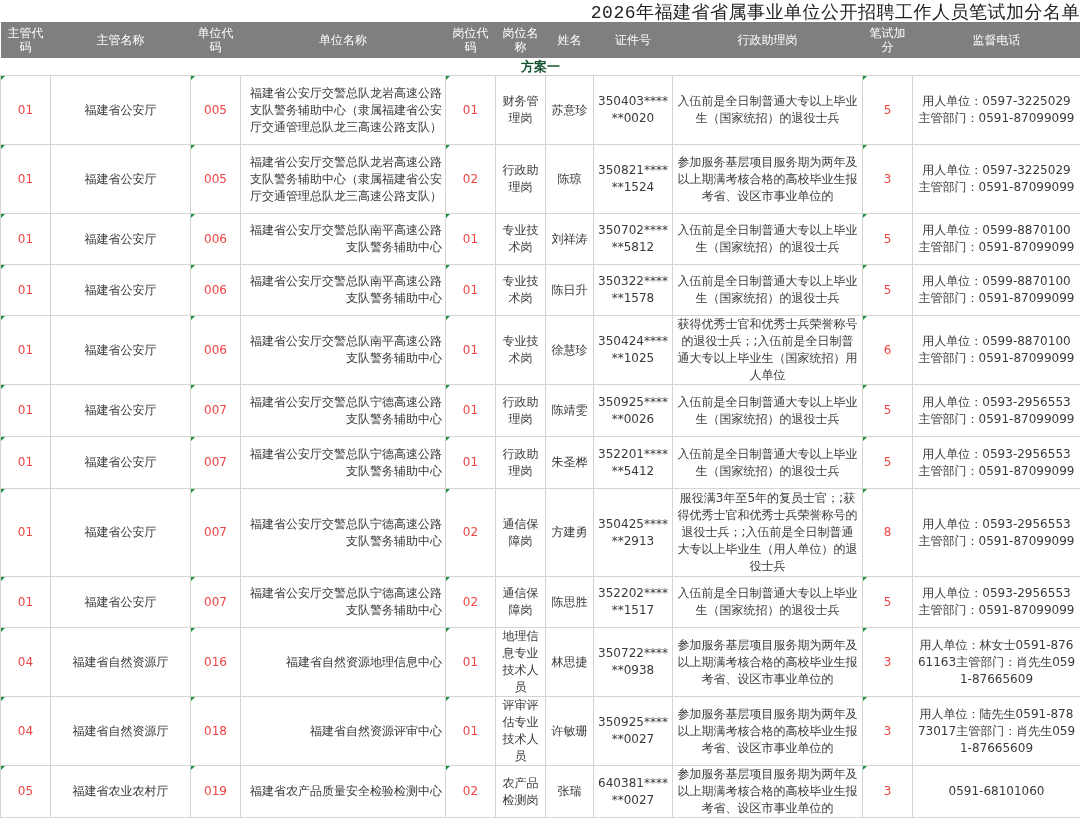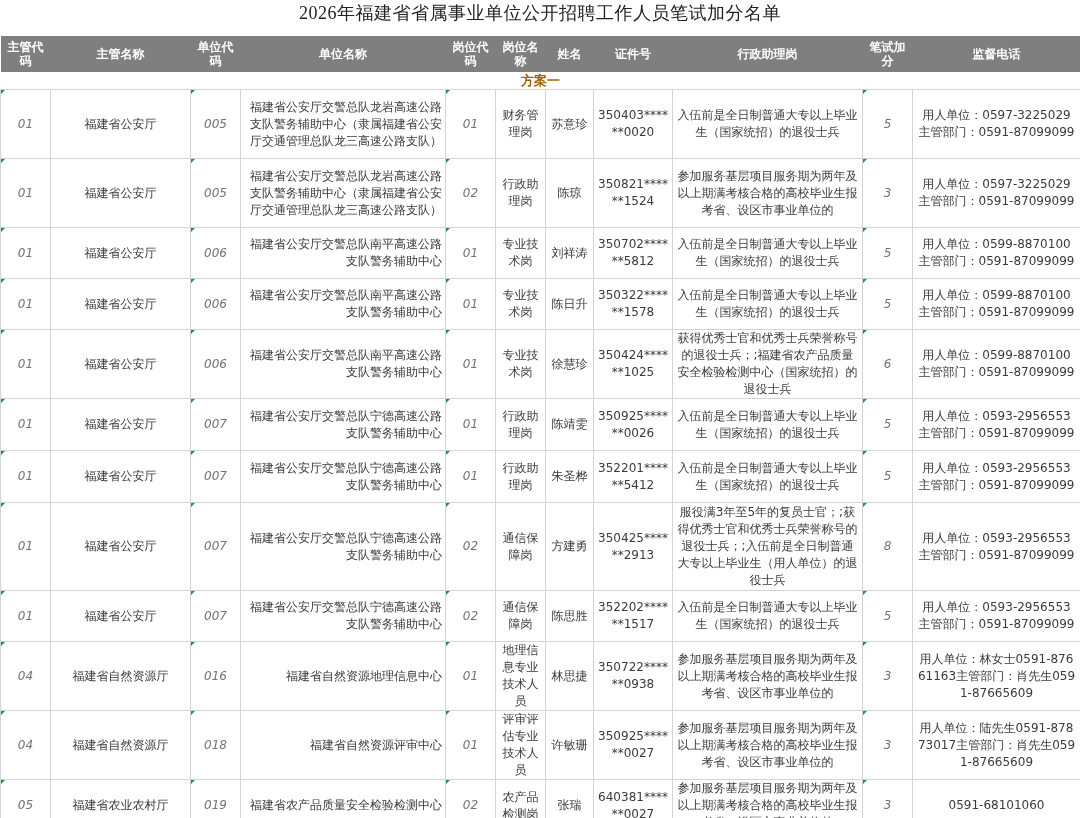--- a/index.html
+++ b/index.html
@@ -1,46 +1,46 @@
 <!DOCTYPE html>
 <html><head>
 <meta charset="utf-8">
 <style>
   html, body { margin: 0; padding: 0; background: #ffffff; }
   body { width: 1080px; height: 818px; overflow: hidden; font-family: "DejaVu Sans", "Liberation Sans", sans-serif; color: #333; }
   .title {
-    height: 36px; line-height: 26px; text-align: center;
-    font-family: Liberation Serif, serif;
+    height: 22px; line-height: 26px; text-align: right;
+    font-family: Liberation Mono, monospace;
     font-size: 18px; color: #222; letter-spacing: 0.5px;
   }
   table { border-collapse: collapse; table-layout: fixed; width: 1080px; }
   col.c0 { width: 50px; } col.c1 { width: 140px; } col.c2 { width: 50px; }
   col.c3 { width: 205px; } col.c4 { width: 50px; } col.c5 { width: 50px; }
   col.c6 { width: 48px; } col.c7 { width: 79px; } col.c8 { width: 190px; }
   col.c9 { width: 50px; } col.c10 { width: 168px; }
   th {
-    background: #7f7f7f; color: #ffffff; font-weight: bold;
+    background: #7f7f7f; color: #ffffff; font-weight: normal;
     font-size: 12px; line-height: 14px; height: 36px; padding: 0 2px;
     text-align: center; vertical-align: middle; border: none;
   }
   td {
     border: 1px solid #d4d4d4; font-size: 12px; line-height: 17px;
     color: #3a3a3a; text-align: center; vertical-align: middle;
     padding: 0 3px; position: relative; word-break: break-all;
   }
   td.left { text-align: right; padding-left: 0; }
   td.mark::before {
     content: ""; position: absolute; left: 0; top: 0;
     width: 0; height: 0; border-top: 4px solid #1f8f3a; border-right: 4px solid transparent;
   }
   tr.section td {
-    height: 16px; font-weight: bold; font-size: 13px; color: #a16207;
+    height: 16px; font-weight: bold; font-size: 13px; color: #14532d;
     border-left: none; border-right: none; border-top: none;
   }
-  .gray-num { color: #737373; font-style: italic; }
+  .gray-num { color: #ef4444; }
 </style>
 </head>
 <body>
 
 <div class="title">2026年福建省省属事业单位公开招聘工作人员笔试加分名单</div>
 
 <table>
   <colgroup>
     <col class="c0">
       <col class="c1">
@@ -127,21 +127,21 @@
   </tr>
       <tr style="height: 68px;">
     <td class="mark gray-num">01</td>
     <td>福建省公安厅</td>
     <td class="mark gray-num">006</td>
     <td class="left">福建省公安厅交警总队南平高速公路支队警务辅助中心</td>
     <td class="mark gray-num">01</td>
     <td>专业技术岗</td>
     <td>徐慧珍</td>
     <td>350424****<br>**1025</td>
-    <td>获得优秀士官和优秀士兵荣誉称号的退役士兵；;福建省农产品质量安全检验检测中心（国家统招）的退役士兵</td>
+    <td>获得优秀士官和优秀士兵荣誉称号的退役士兵；;入伍前是全日制普通大专以上毕业生（国家统招）用人单位</td>
     <td class="mark gray-num">6</td>
     <td>用人单位：0599-8870100<br>主管部门：0591-87099099</td>
   </tr>
       <tr style="height: 52px;">
     <td class="mark gray-num">01</td>
     <td>福建省公安厅</td>
     <td class="mark gray-num">007</td>
     <td class="left">福建省公安厅交警总队宁德高速公路支队警务辅助中心</td>
     <td class="mark gray-num">01</td>
     <td>行政助理岗</td>

